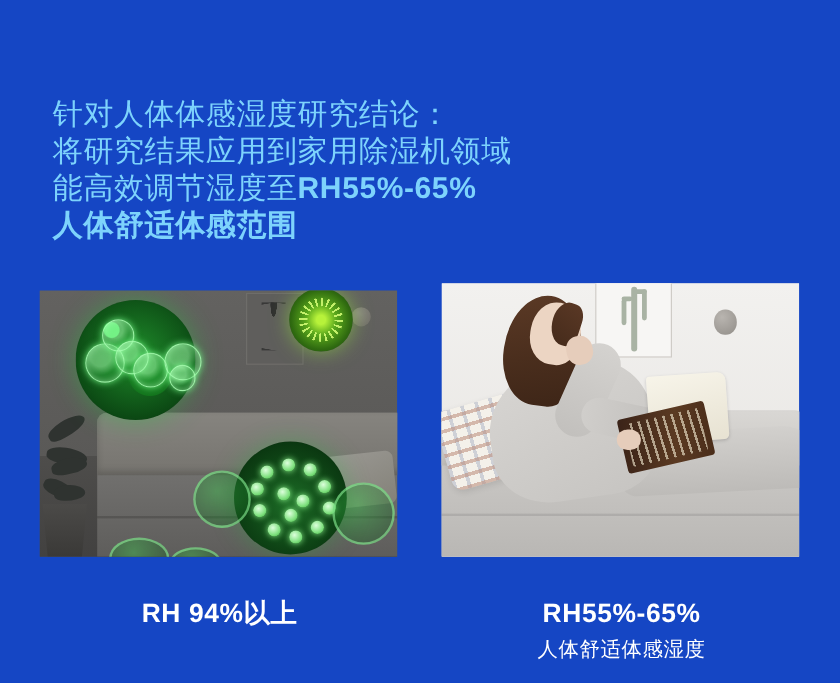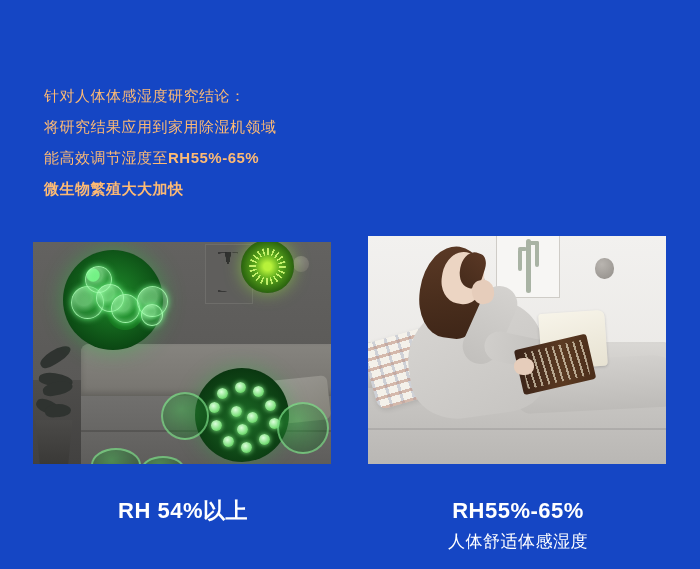--- a/index.html
+++ b/index.html
@@ -33,22 +33,22 @@
     letter-spacing: 1px;
     line-height: 1.2;
     white-space: nowrap;
   }
 
   
   .body-copy {
     position: absolute;
     left: 44px;
     top: 80px;
-    color: #fdba74;
-    font-size: 15px;
+    color: #7dd3fc;
+    font-size: 25px;
     line-height: 31px;
     letter-spacing: 0.5px;
     white-space: nowrap;
   }
   .body-line { display: block; font-weight: 400; }
   .body-line.bold { font-weight: 700; }
   .inline-bold { font-weight: 700; }
 
   
   .photo {
@@ -430,21 +430,21 @@
 </head>
 <body>
 
 <div class="poster">
 
 
   <div class="body-copy">
     <span class="body-line">针对人体体感湿度研究结论：</span>
     <span class="body-line">将研究结果应用到家用除湿机领域</span>
     <span class="body-line"><span>能高效调节湿度至</span><span class="inline-bold">RH55%-65%</span></span>
-    <span class="body-line bold">微生物繁殖大大加快</span>
+    <span class="body-line bold">人体舒适体感范围</span>
   </div>
 
   <div class="photo photo-left">
     <div class="room-dim">
       <div class="dim-wall"></div>
       <div class="dim-floor"></div>
       <div class="dim-art"></div>
       <div class="dim-knob"></div>
 
       <div class="dim-sofa">
@@ -532,21 +532,21 @@
         <div class="bk-page"></div>
         <div class="bk-cover">
           <div class="bk-lines"></div>
         </div>
       </div>
       <div class="w-hand2"></div>
     </div>
   </div>
 
   <div class="caption caption-left">
-    <span class="caption-title">RH 54%以上</span>
+    <span class="caption-title">RH 94%以上</span>
   </div>
 
   <div class="caption caption-right">
     <span class="caption-title">RH55%-65%</span>
     <span class="caption-sub">人体舒适体感湿度</span>
   </div>
 
 </div>
 
 </body></html>

